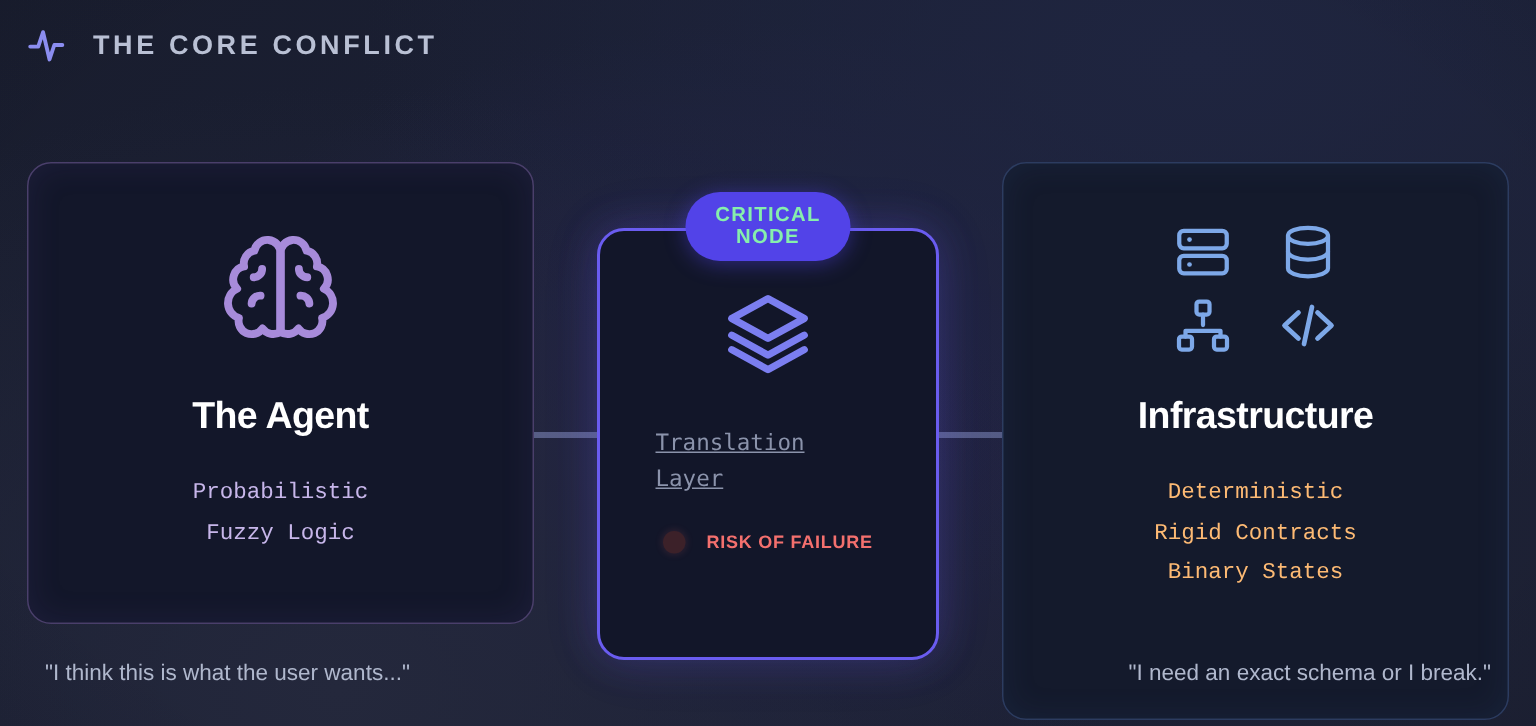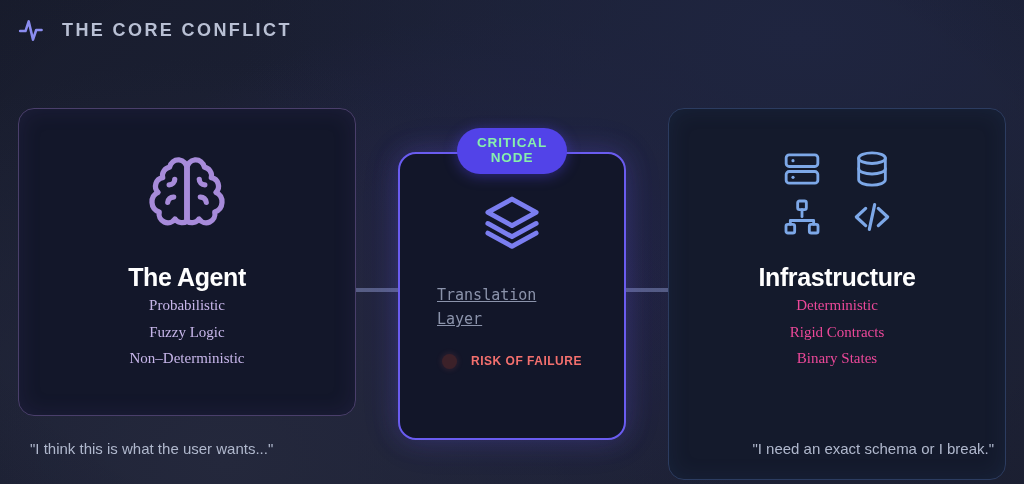--- a/index.html
+++ b/index.html
@@ -126,27 +126,27 @@
   }
   .title-lg{ font-size:25px; letter-spacing:-.4px; }
   .title-md{ font-size:22px; letter-spacing:-.3px; }
 
   .agent-title{ margin-top:8px; }
   .mcp-title{ margin-top:14px; }
   .infra-title{ margin-top:10px; }
 
   
   .traits{
-    margin-top:0;
-    font-family:Liberation Serif, serif;
+    margin-top:24px;
+    font-family:Liberation Mono, monospace;
     font-size:15px; line-height:1.78;
     text-align:center;
   }
   .traits-agent{ color:#c7b6ea; }
-  .traits-infra{ color:#ec4899; }
+  .traits-infra{ color:#fdba74; }
 
   .subtitle{
     margin-top:23px;
     font-family:"DejaVu Sans Mono", monospace;
     font-size:15px; line-height:1.62;
     color:#8b93ab; 
     width:150px;
     text-decoration:underline;
   }
 
@@ -205,21 +205,20 @@
           <path d="M15.5 7.5a1.6 1.6 0 0 0 1.6 1.6"></path>
           <path d="M8.2 12.6a1.6 1.6 0 0 0-1.7 1.5"></path>
           <path d="M15.8 12.6a1.6 1.6 0 0 1 1.7 1.5"></path>
         </svg>
       </span>
     </div>
     <div class="card-title title-lg agent-title">The Agent</div>
     <div class="traits traits-agent">
       <div>Probabilistic</div>
       <div>Fuzzy Logic</div>
-      <div>Non–Deterministic</div>
     </div>
   </div>
 
   <div class="spacer"></div>
 
   <div class="card card-mcp">
     <div class="badge">
       <div>CRITICAL</div>
       <div>NODE</div>
     </div>

